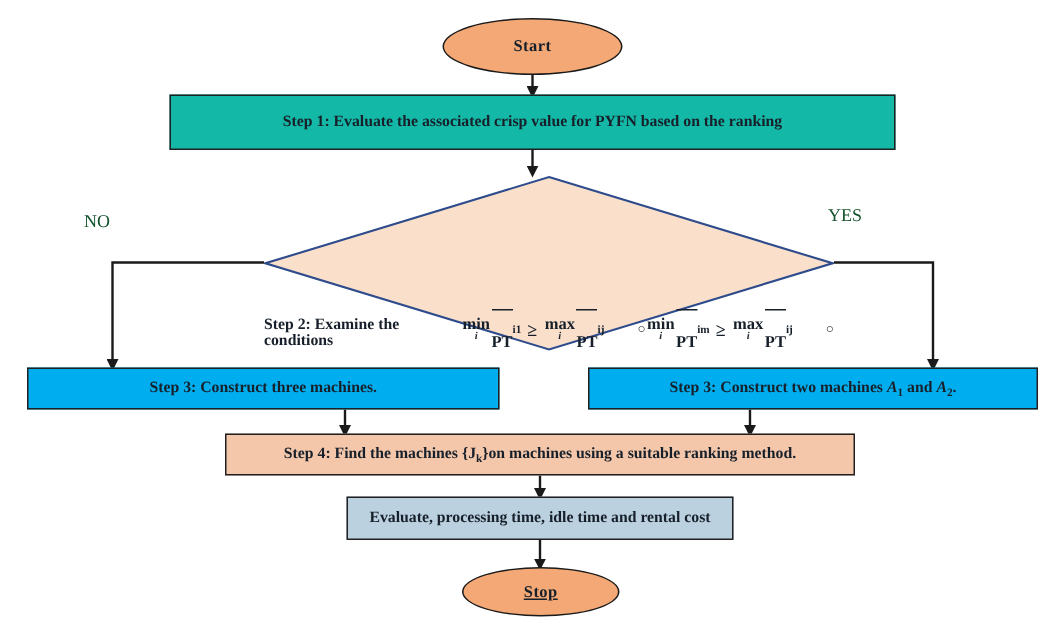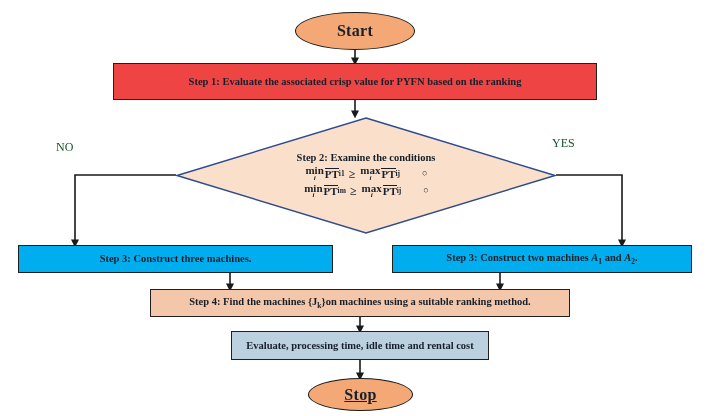--- a/index.html
+++ b/index.html
@@ -26,32 +26,32 @@
     text-align: center;
     color: #17202a;
     font-weight: bold;
   }
 
   
   .terminator {
     background: #F3A875;
     border: 1.6px solid #1a1a1a;
     border-radius: 50%;
-    font-size: 16px;
+    font-size: 11px;
     letter-spacing: .3px;
   }
 
   
   .process {
     border: 1.4px solid #202020;
     font-size: 10.5px;
     line-height: 1.25;
     padding: 2px 6px;
   }
-  .proc-blue   { background: #ef4444; }
+  .proc-blue   { background: #14b8a6; }
   .proc-cyan   { background: #00AEEF; }
   .proc-peach  { background: #F4C7AA; }
   .proc-steel  { background: #BBD1E0; }
 
   
   .step1-text {
     width: 100%;
     text-align: center;
   }
   .step1-text .tail {
@@ -70,22 +70,22 @@
     height: 117px;
   }
   .diamond-wrap svg { display: block; }
   .diamond-label {
     position: absolute;
     left: 0;
     top: 0;
     width: 380px;
     height: 117px;
     display: flex;
-    flex-direction: column;
-    align-items: center;
+    flex-direction: row;
+    align-items: flex-end;
     justify-content: center;
     font-size: 10.5px;
     font-weight: bold;
     color: #17202a;
     pointer-events: none;
   }
   .cond-title { margin-bottom: 1px; }
   .cond-row {
     display: flex;
     align-items: center;
@@ -98,21 +98,21 @@
     display: inline-flex;
     flex-direction: column;
     align-items: center;
     line-height: .85;
     margin: 0 1px;
   }
   .opbox .op { font-size: 11px; }
   .opbox .sub { font-size: 7px; font-style: italic; }
   .ovl {
     border-top: 1.1px solid #17202a;
-    padding-top: 0px;
+    padding-top: 16px;
     display: inline-block;
     line-height: 1;
   }
   .ge { margin: 0 4px; font-size: 12px; }
   .sub { font-size: 7.5px; vertical-align: sub; }
   .circ {
     margin-left: 22px;
     font-size: 9px;
     font-weight: normal;
   }

